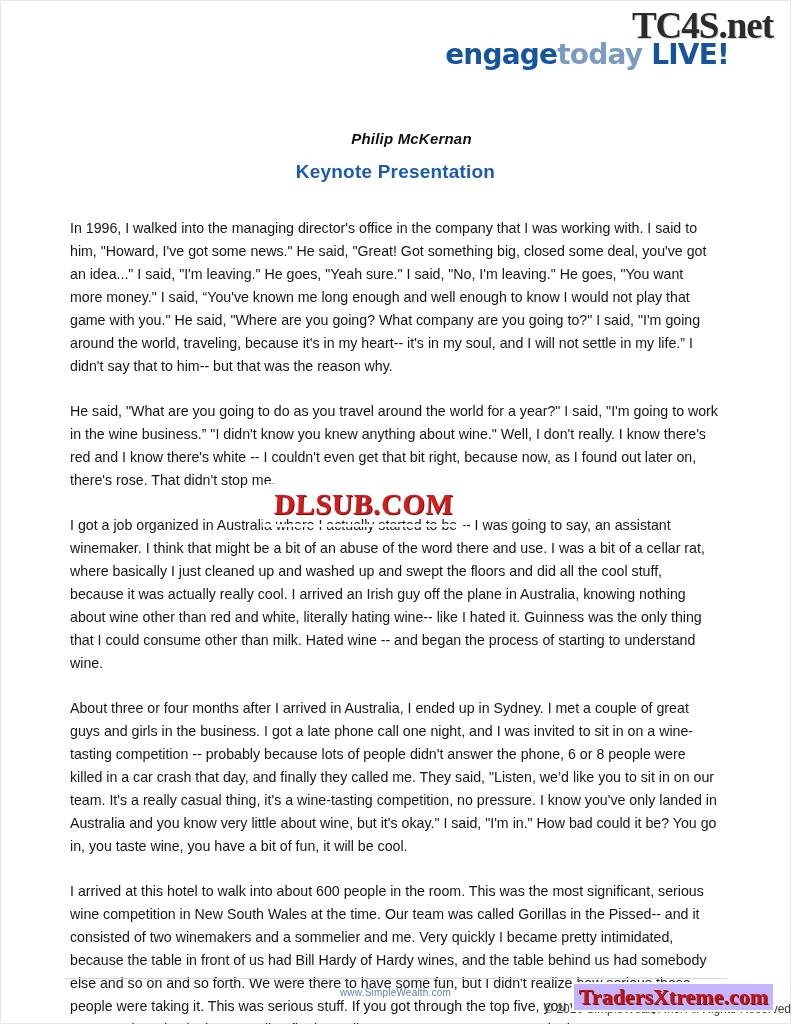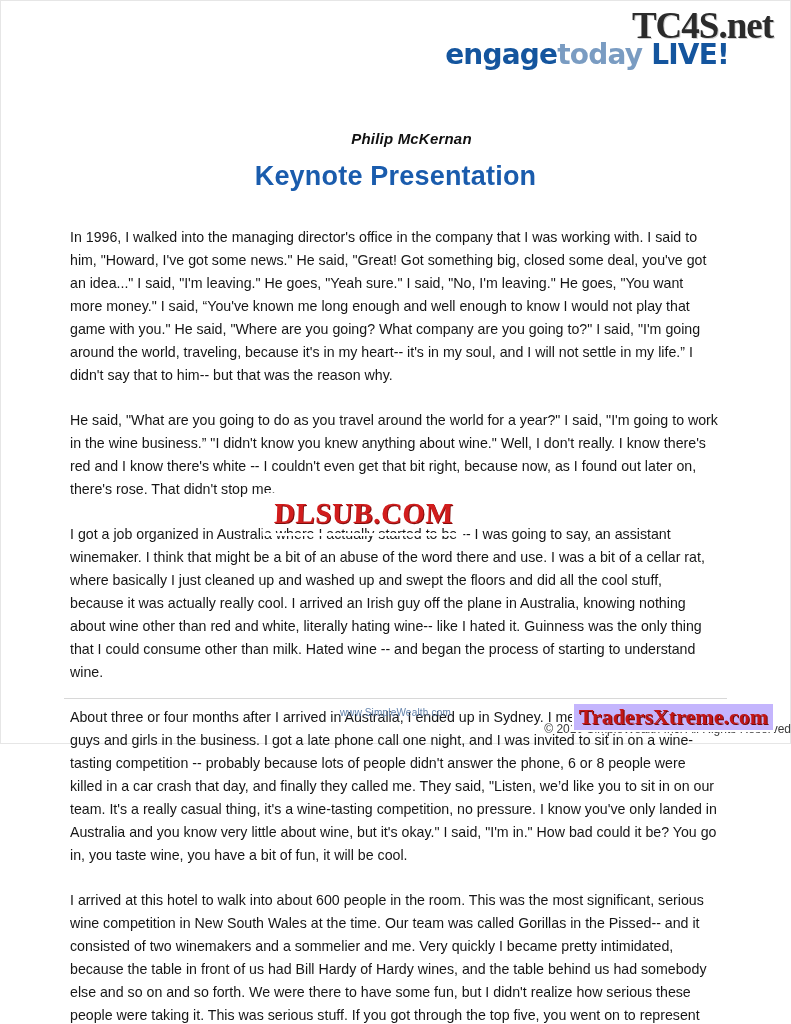--- a/index.html
+++ b/index.html
@@ -11,21 +11,21 @@
     width: 791px;
     height: 1024px;
     font-family: "Liberation Sans", sans-serif;
     color: #1a1a1a;
     position: relative;
     overflow: hidden;
   }
   .page {
     position: relative;
     width: 791px;
-    height: 744px;
+    height: 1024px;
     box-sizing: border-box;
     background: #ffffff;
   }
 
   
   .header {
     position: relative;
     height: 104px;
   }
   .brand-logo {
@@ -63,21 +63,21 @@
   .speaker-name {
     font-size: 15px;
     font-weight: bold;
     font-style: italic;
     color: #111111;
     letter-spacing: 0.2px;
     margin-left: 32px;
   }
   .doc-title {
     margin-top: 14px;
-    font-size: 27px;
+    font-size: 19px;
     font-weight: bold;
     color: #1a5cad;
     letter-spacing: 0.2px;
   }
 
   
   .content {
     margin: 34px 72px 0 70px;
     position: relative;
   }

